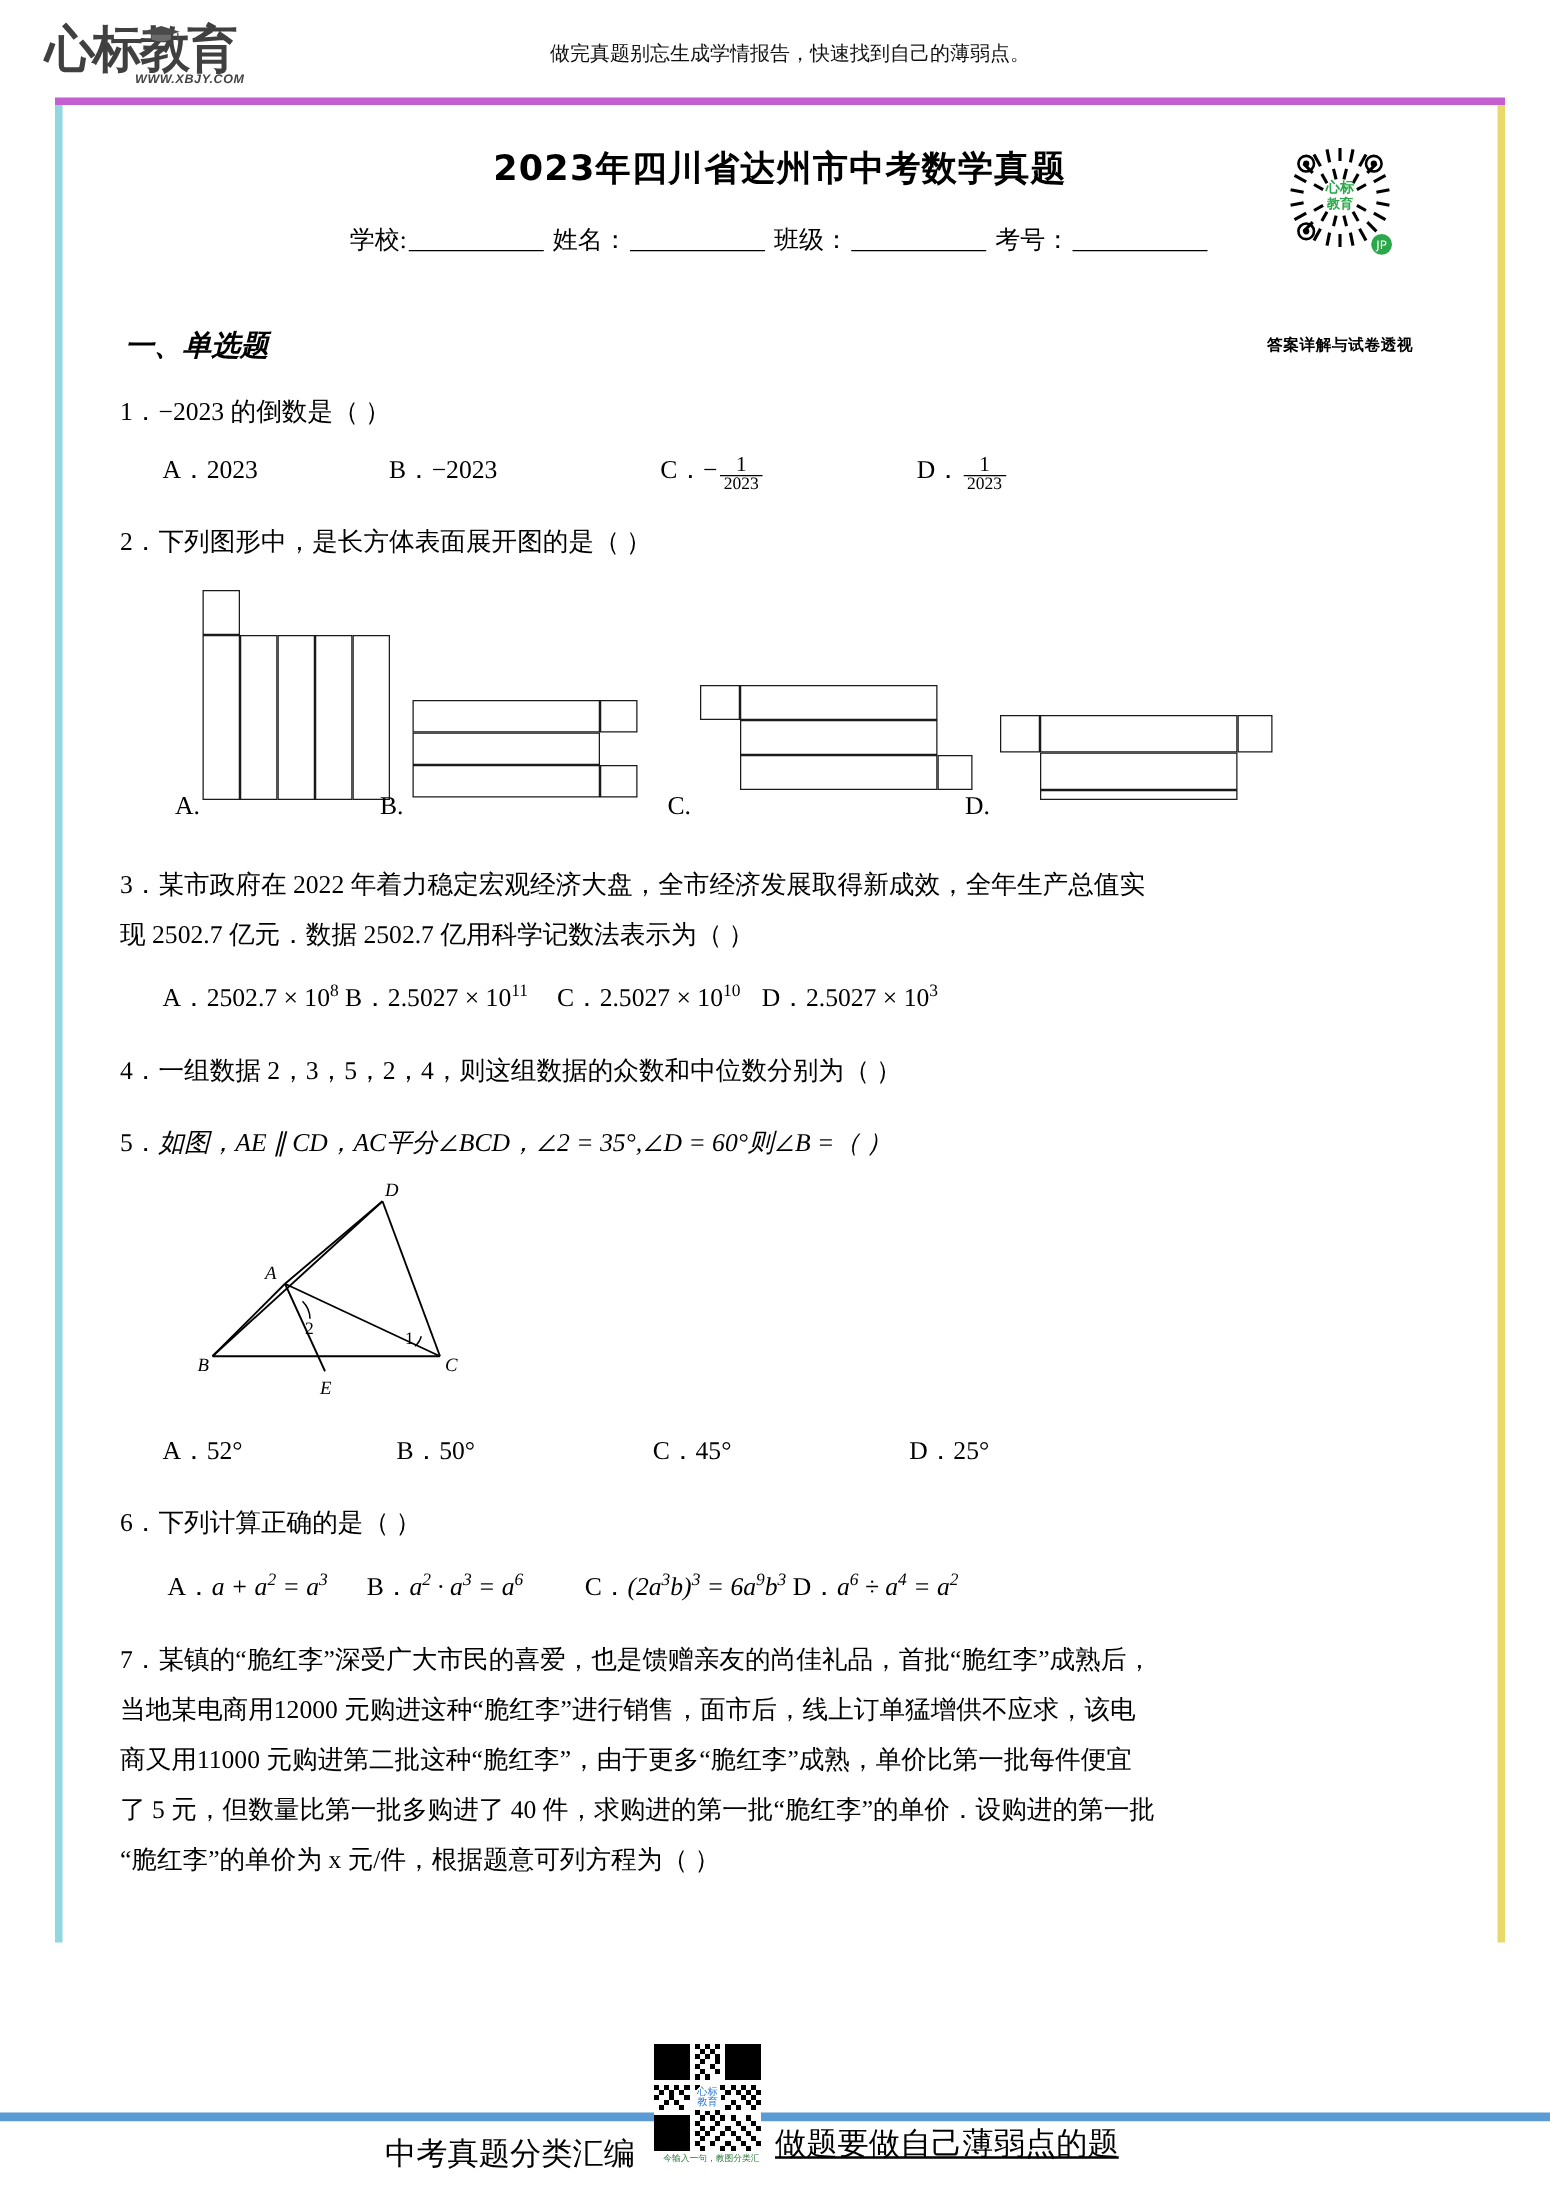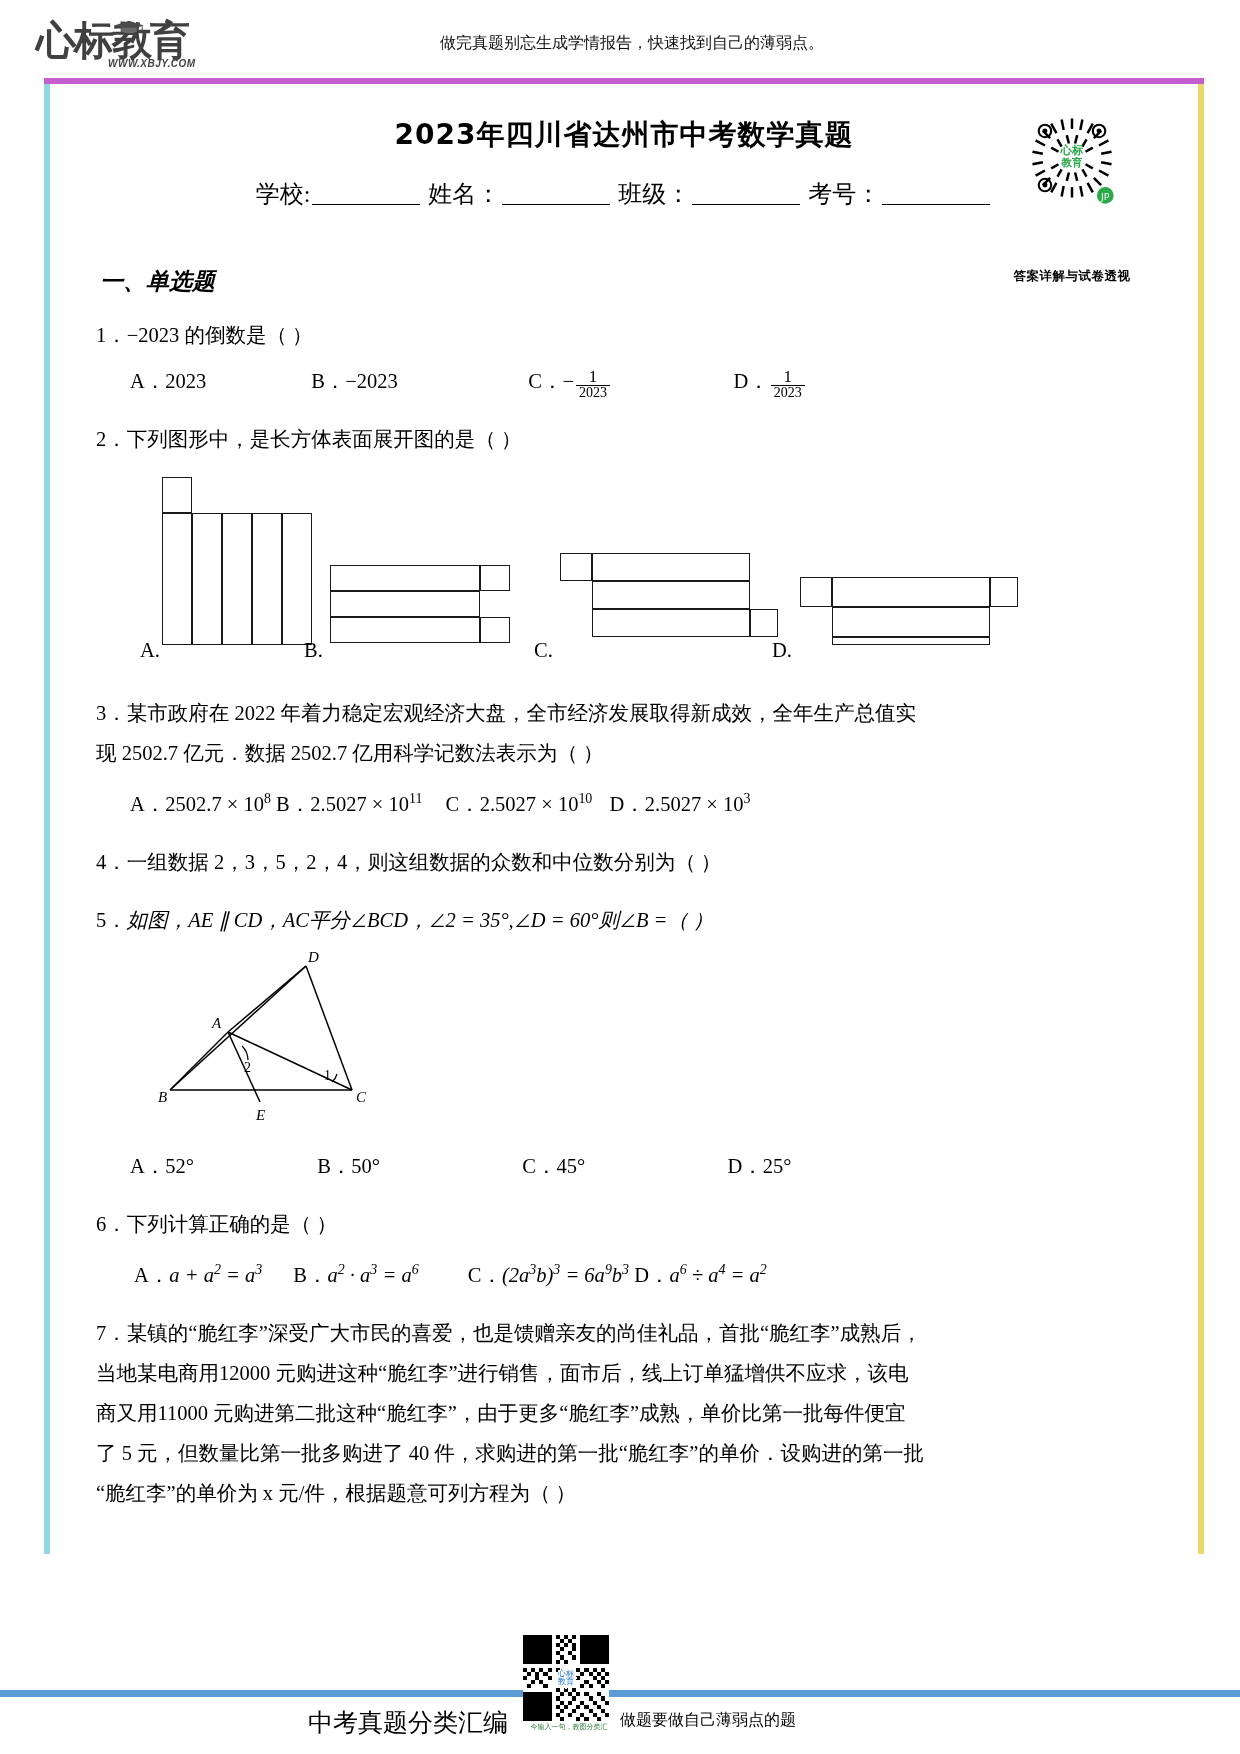--- a/index.html
+++ b/index.html
@@ -56,21 +56,21 @@
   .doc{
     position:absolute;left:96px;top:104px;width:1056px;
   }
   .title{
     text-align:center;
     font-family:"DejaVu Sans","Liberation Sans",sans-serif;
     font-weight:bold;font-size:28px;letter-spacing:1px;
     margin:12px 0 0 0;
   }
   .idline{
-    text-align:center;font-size:24px;margin-top:24px;letter-spacing:0px;
+    text-align:center;font-size:20px;margin-top:24px;letter-spacing:0px;
     white-space:nowrap;
   }
   .idline .fill{
     display:inline-block;border-bottom:1.5px solid #000;
     width:108px;height:20px;vertical-align:-3px;margin:0 2px;
   }
 
   
   .qr-block{
     position:absolute;left:916px;top:2px;width:120px;text-align:center;
@@ -126,23 +126,23 @@
   }
   .blue-rule{
     position:absolute;left:0;top:60px;width:1240px;height:7px;background:#5b9bd5;
   }
   .footer-left{
     position:absolute;left:308px;top:76px;
     font-family:"DejaVu Sans","Liberation Sans",sans-serif;
     font-size:25px;white-space:nowrap;
   }
   .footer-right{
-    position:absolute;left:620px;top:80px;
+    position:absolute;left:620px;top:68px;
     font-family:"DejaVu Sans","Liberation Sans",sans-serif;
-    font-size:16px;white-space:nowrap;
+    font-size:25px;white-space:nowrap;text-decoration:underline;
   }
   .footer-qr{
     position:absolute;left:523px;top:5px;width:92px;text-align:center;
   }
   .footer-qr svg{display:block;}
   .footer-qr-cap{
     font-size:7px;color:#2a7a3a;margin-top:1px;white-space:nowrap;
     font-family:"Liberation Sans",sans-serif;
   }
 </style>

